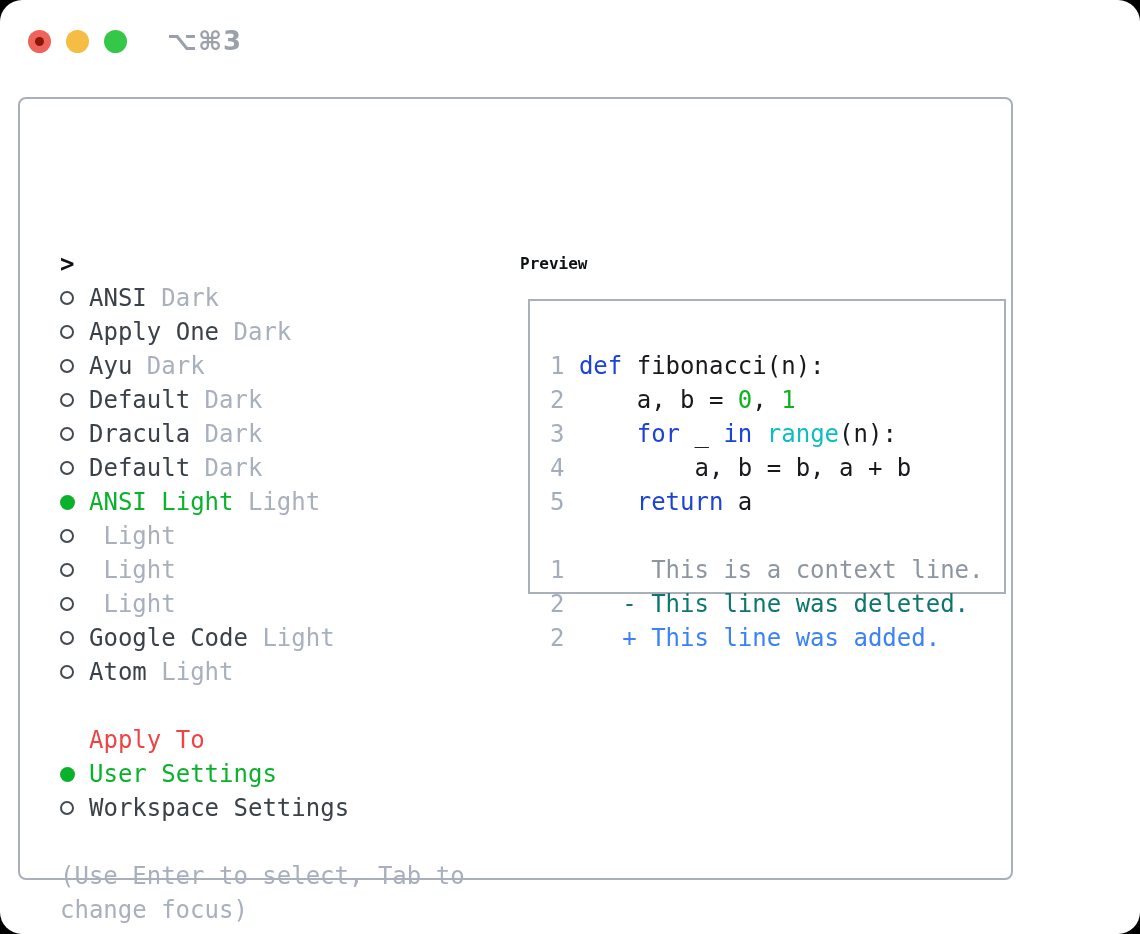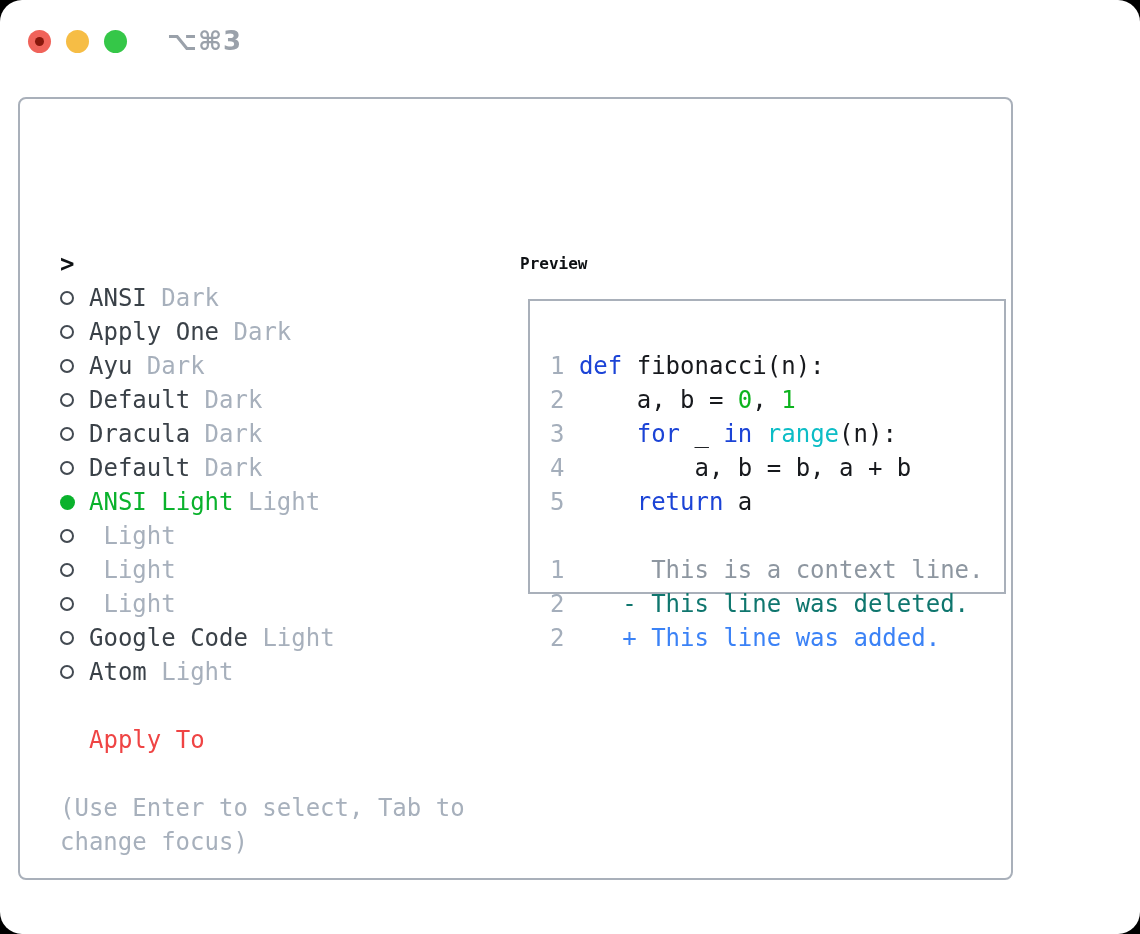--- a/index.html
+++ b/index.html
@@ -84,20 +84,24 @@
           <div class="row"><span class="marker"><span class="ring"></span></span><span>Atom</span><span class="variant">Light</span></div>
         </div>
 
       <div class="row spacer"></div>
 
       <div class="row">
         <span class="marker"></span>
         <span class="subhdr">Apply To</span>
       </div>
 
+      <div>
+          <div class="row"><span class="marker"><span class="dotfill"></span></span><span class="sel">User Settings</span></div>
+          <div class="row"><span class="marker"><span class="ring"></span></span><span>Workspace Settings</span></div>
+        </div>
 
       <div class="row spacer"></div>
 
       <div class="row muted">(Use Enter to select, Tab to</div>
       <div class="row muted">change focus)</div>
     </div>
 
     <div class="preview-title">Preview</div>
 
     <div class="preview-box">

